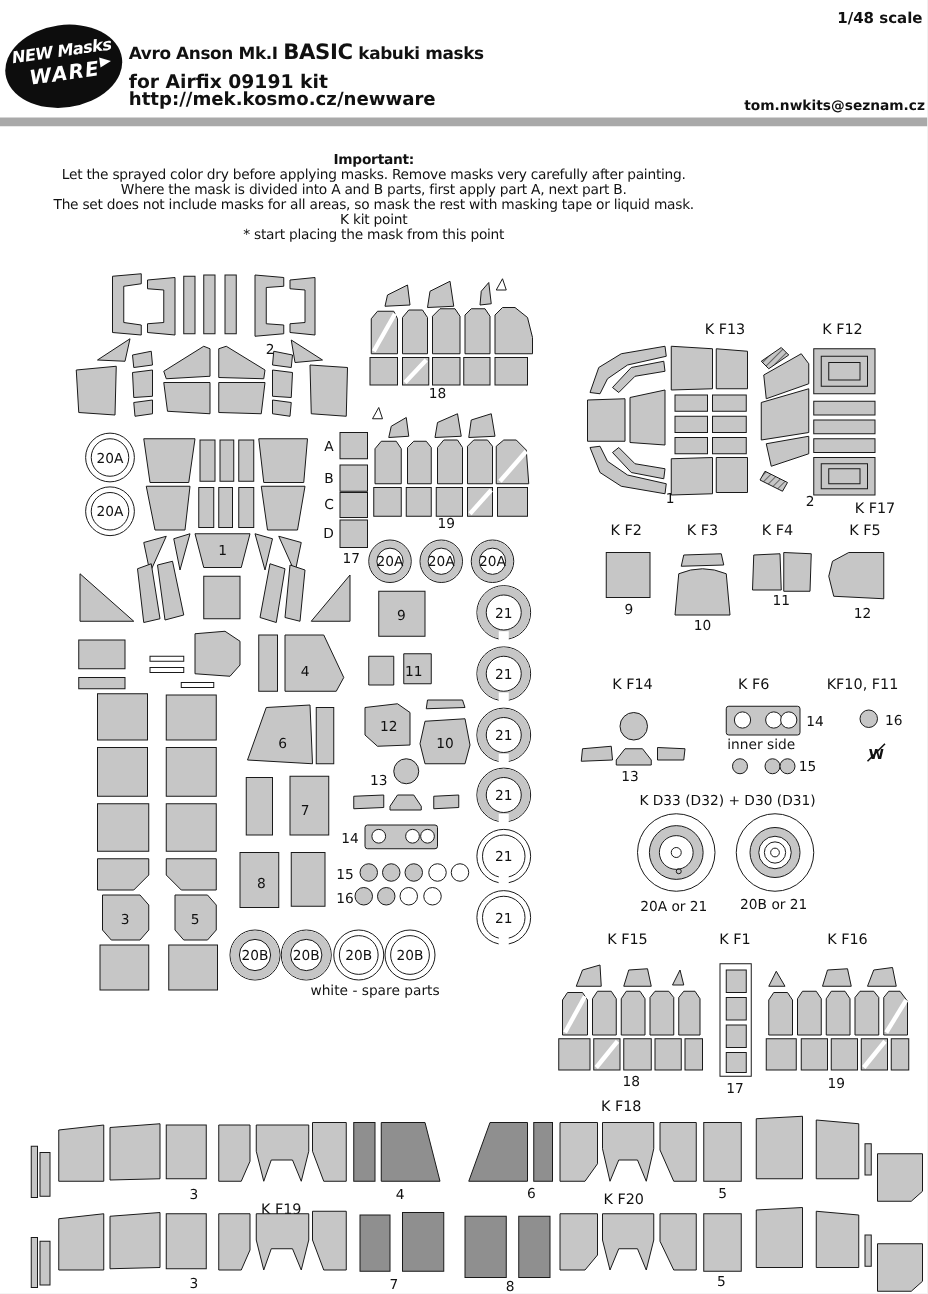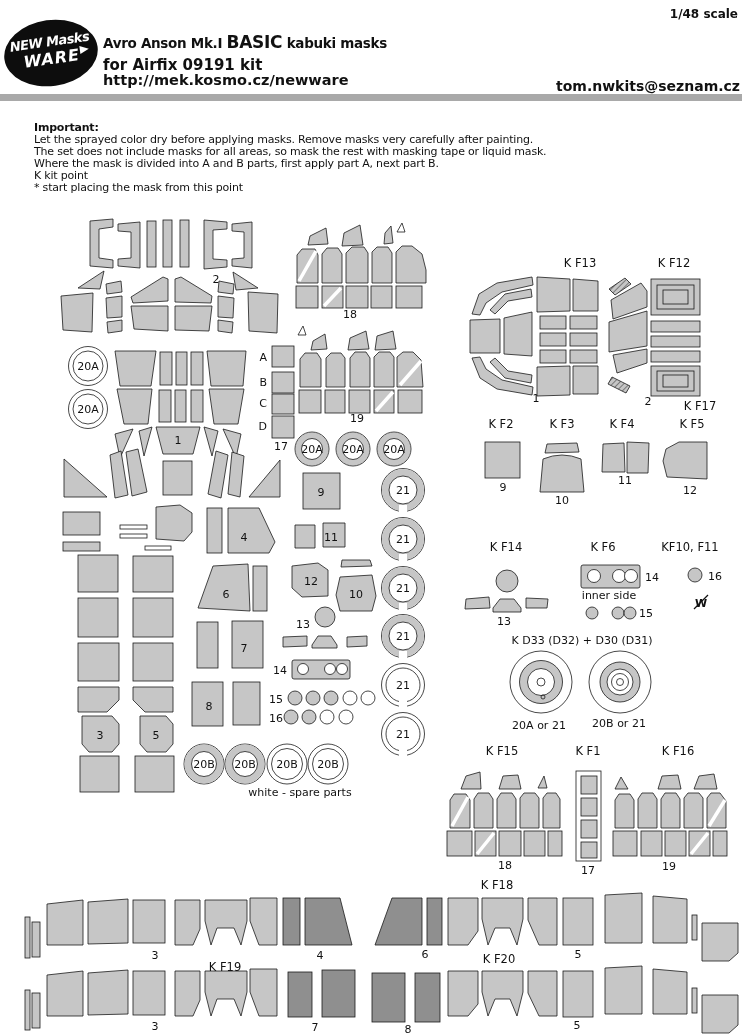--- a/index.html
+++ b/index.html
@@ -11,25 +11,25 @@
   .logo-l1{font-size:13px;font-weight:bold;font-style:italic;margin-top:14px;letter-spacing:-0.5px;}
   .logo-l2{font-size:16px;font-weight:bold;font-style:italic;letter-spacing:1px;}
   .logo-arrow{position:absolute;right:9px;top:30px;width:0;height:0;
         border-left:9px solid #fff;border-top:4px solid transparent;border-bottom:4px solid transparent;}
   .code{position:absolute;left:103px;top:2px;font-size:22px;font-weight:bold;letter-spacing:-1px;}
   .scale{position:absolute;right:4px;top:7px;font-size:12px;font-weight:bold;}
   .title{position:absolute;left:103px;top:32px;font-size:13.5px;font-weight:bold;letter-spacing:-0.3px;}
   .title .basic{font-size:17px;}
   .subtitle{position:absolute;left:103px;top:56px;font-size:15px;font-weight:bold;}
   .url{position:absolute;left:103px;top:72px;font-size:14.5px;font-weight:bold;}
-  .email{position:absolute;right:2px;top:78px;font-size:14px;font-weight:bold;}
+  .email{position:absolute;right:2px;top:78px;font-size:11px;font-weight:bold;}
   .rule{position:absolute;left:0;top:94px;width:742px;height:7px;background:#a9a9a9;}
   
   .instructions{position:absolute;left:34px;top:122px;width:530px;font-size:11px;
-        line-height:11.9px;letter-spacing:-0.2px;}
+        line-height:11.9px;letter-spacing:-0.2px;text-align:center;}
   .imp{font-weight:bold;}
   .nowater{position:relative;display:inline-block;font-weight:bold;padding:0 1px;}
   .nowater::after{content:"";position:absolute;left:-1px;right:-1px;top:0;bottom:0;
         background:linear-gradient(115deg,transparent 44%,#000 44%,#000 56%,transparent 56%);}
   
   svg{position:absolute;left:0;top:210px;}
   .m{fill:#c6c6c6;stroke:#1a1a1a;stroke-width:0.8;}
   .d{fill:#8f8f8f;stroke:#1a1a1a;stroke-width:0.8;}
   .w{fill:#ffffff;stroke:#1a1a1a;stroke-width:0.8;}
   .n{fill:none;stroke:#1a1a1a;stroke-width:0.8;}
@@ -56,22 +56,22 @@
     <span>kabuki masks</span>
   </div>
   <div class="subtitle">for Airfix 09191 kit</div>
   <div class="url">http://mek.kosmo.cz/newware</div>
   <div class="email">tom.nwkits@seznam.cz</div>
   <div class="rule"></div>
 
   <div class="instructions">
     <div class="imp">Important:</div>
     <div>Let the sprayed color dry before applying masks. Remove masks very carefully after painting.</div>
+    <div>Where the mask is divided into A and B parts, first apply part A, next part B.</div>
     <div>The set does not include masks for all areas, so mask the rest with masking tape or liquid mask.</div>
-    <div>Where the mask is divided into A and B parts, first apply part A, next part B.</div>
     <div>K kit point</div>
     <div>* start placing the mask from this point</div>
   </div>
 
   <svg width="742" height="825" viewBox="0 210 742 825">
     <defs>
       <pattern id="hatch" width="4" height="4" patternUnits="userSpaceOnUse" patternTransform="rotate(45)">
         <rect width="4" height="4" fill="#c6c6c6"></rect>
         <line x1="0" y1="0" x2="0" y2="4" stroke="#444" stroke-width="1.2"></line>
       </pattern>

